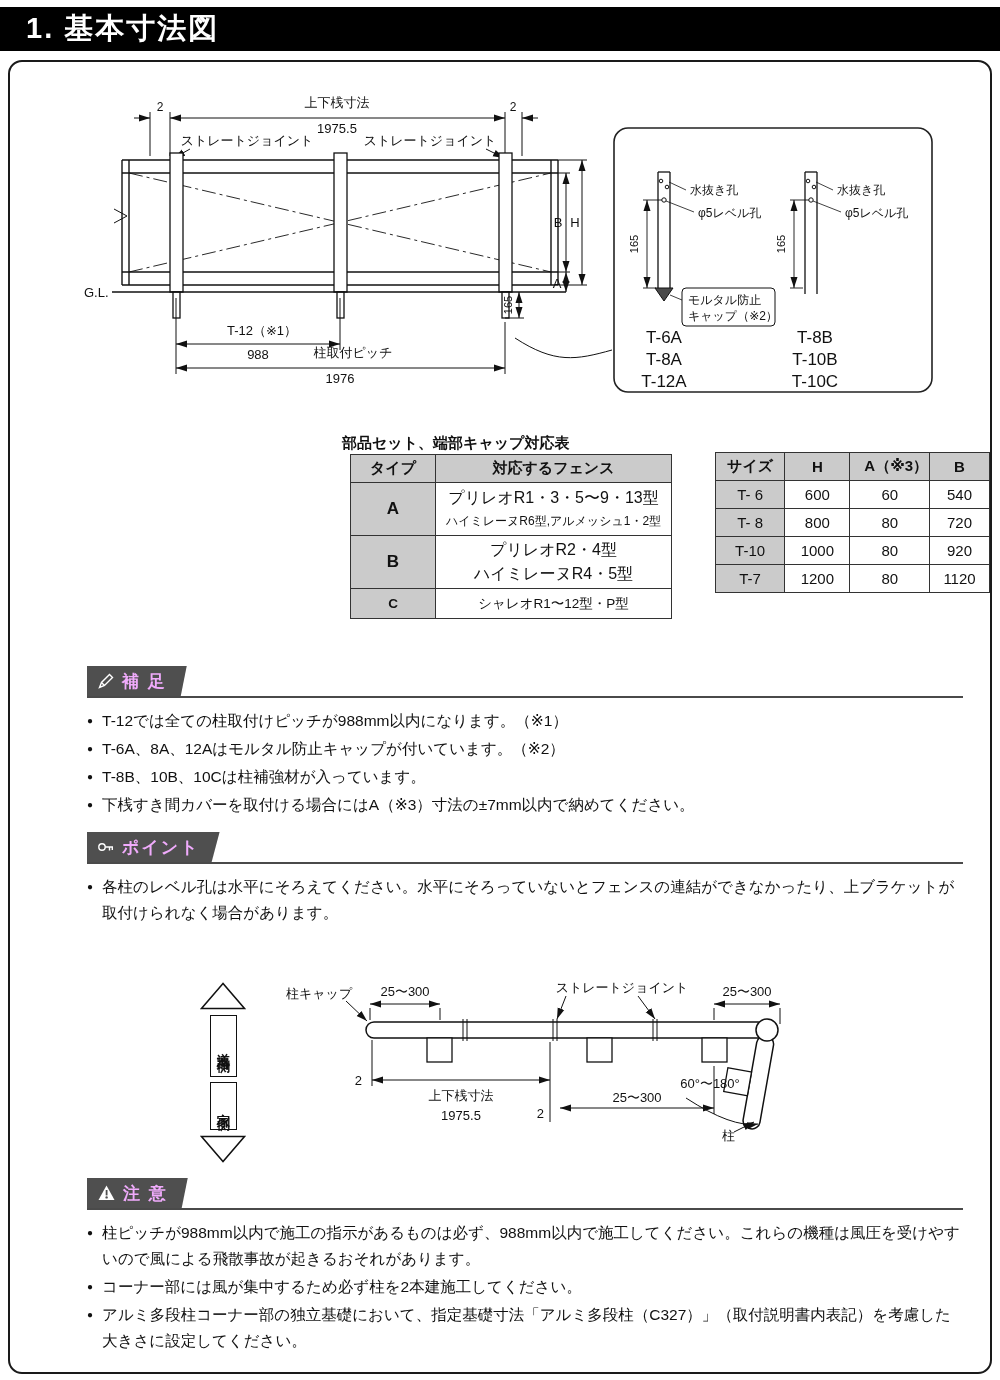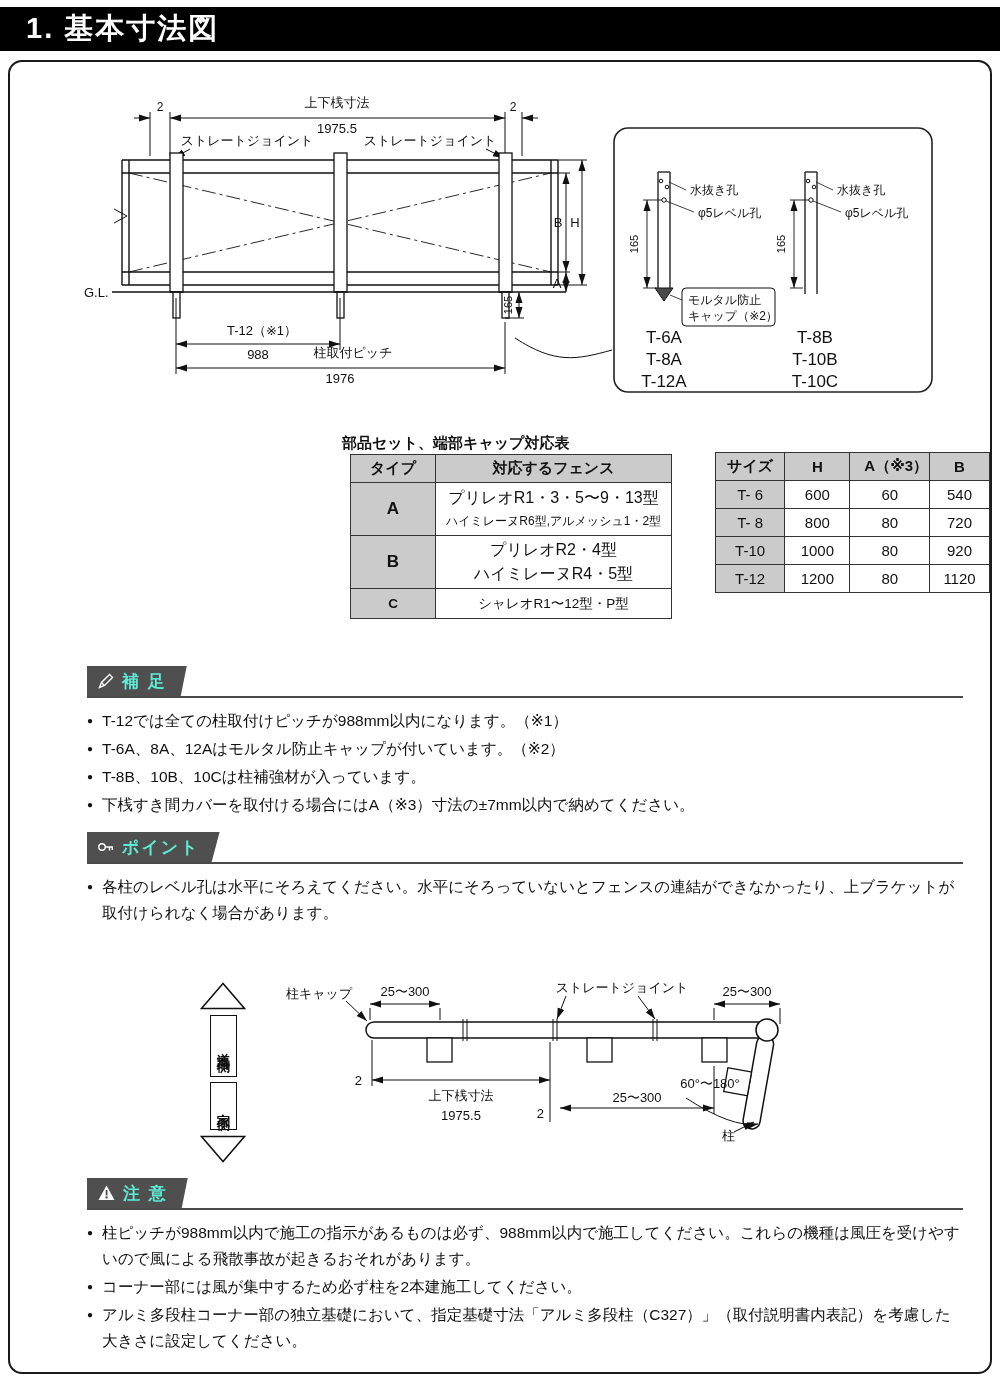--- a/index.html
+++ b/index.html
@@ -40,21 +40,21 @@
   .size-tbl th, .size-tbl td { height:27px; font-size:15px; }
   .size-tbl .c-size { width:78px; } .size-tbl .c-h { width:70px; }
   .size-tbl .c-a { width:68px;padding-left:13px; } .size-tbl .c-b { width:64px; }
   .sizecell { font-weight:normal; }
 
   
   .note-sec { position:absolute; left:77px; width:876px; }
   .note-head { border-bottom:2px solid #4a4a4a; height:32px; position:relative; }
   .badge {
     position:absolute; left:0; bottom:0; display:inline-flex; align-items:center; gap:7px;
-    background:#4f4f4f; color:#5eead4; height:30px; padding:0 20px 0 10px;
+    background:#4f4f4f; color:#f0abfc; height:30px; padding:0 20px 0 10px;
     font-size:17px; font-weight:bold; letter-spacing:2px;
     clip-path:polygon(0 0,100% 0,94% 100%,0 100%);
   }
   .badge svg { display:block; }
   .note-body { padding-top:8px; }
   .bullet { display:flex; align-items:flex-start; gap:9px; font-size:15.5px; line-height:26px; margin-top:2px; }
   .bullet .dot { font-size:10px; line-height:26px; }
 
   
   .side-arrows { position:absolute; left:190px; top:920px; width:46px;
@@ -271,21 +271,21 @@
           <td>80</td>
           <td>720</td>
         </tr>
         <tr>
           <td class="gray sizecell">T-10</td>
           <td>1000</td>
           <td>80</td>
           <td>920</td>
         </tr>
         <tr>
-          <td class="gray sizecell">T-12</td>
+          <td class="gray sizecell">T-7</td>
           <td>1200</td>
           <td>80</td>
           <td>1120</td>
         </tr>
       </tbody>
         </table>
     </div>
 
     <div class="note-sec" style="top:602px">
       <div class="note-head">

